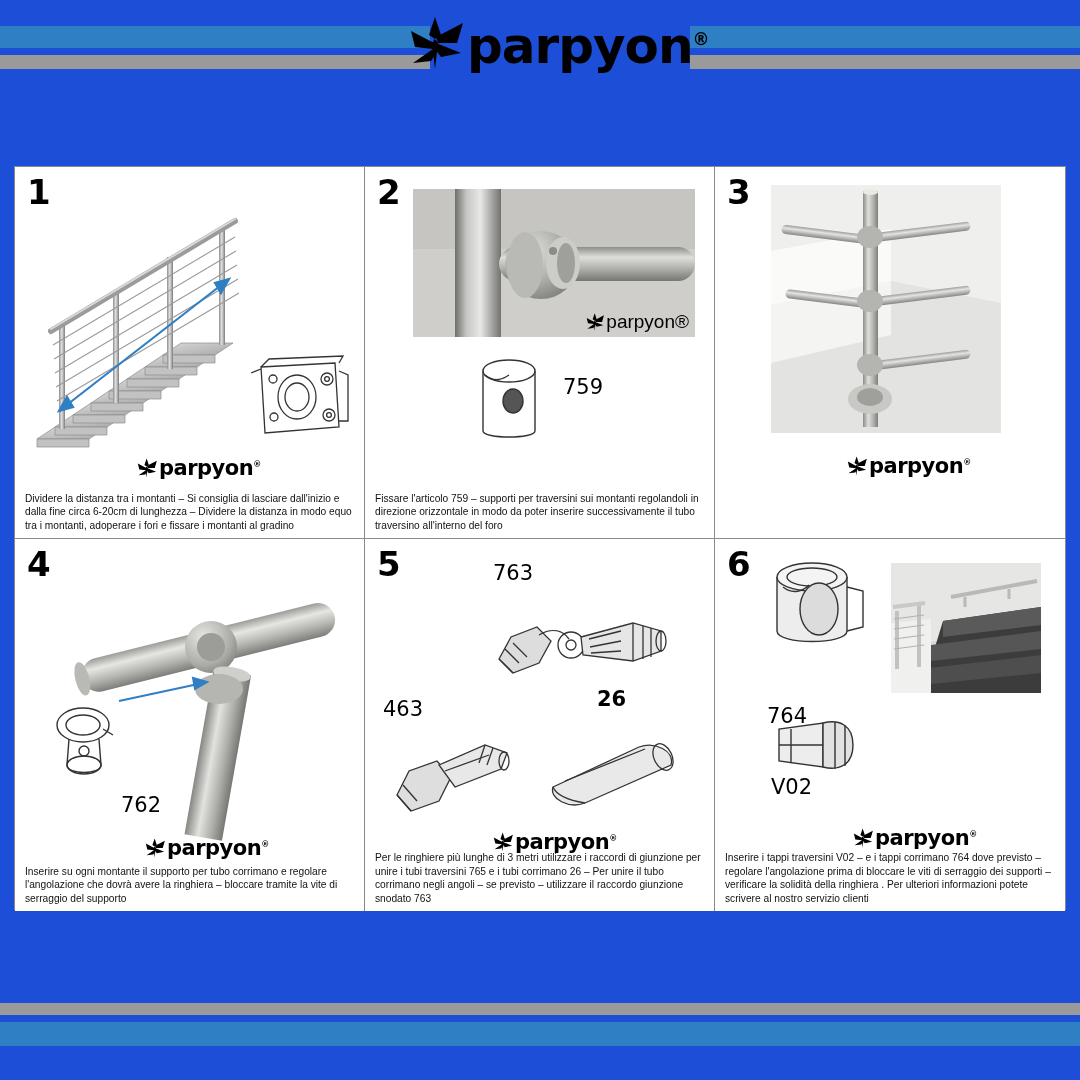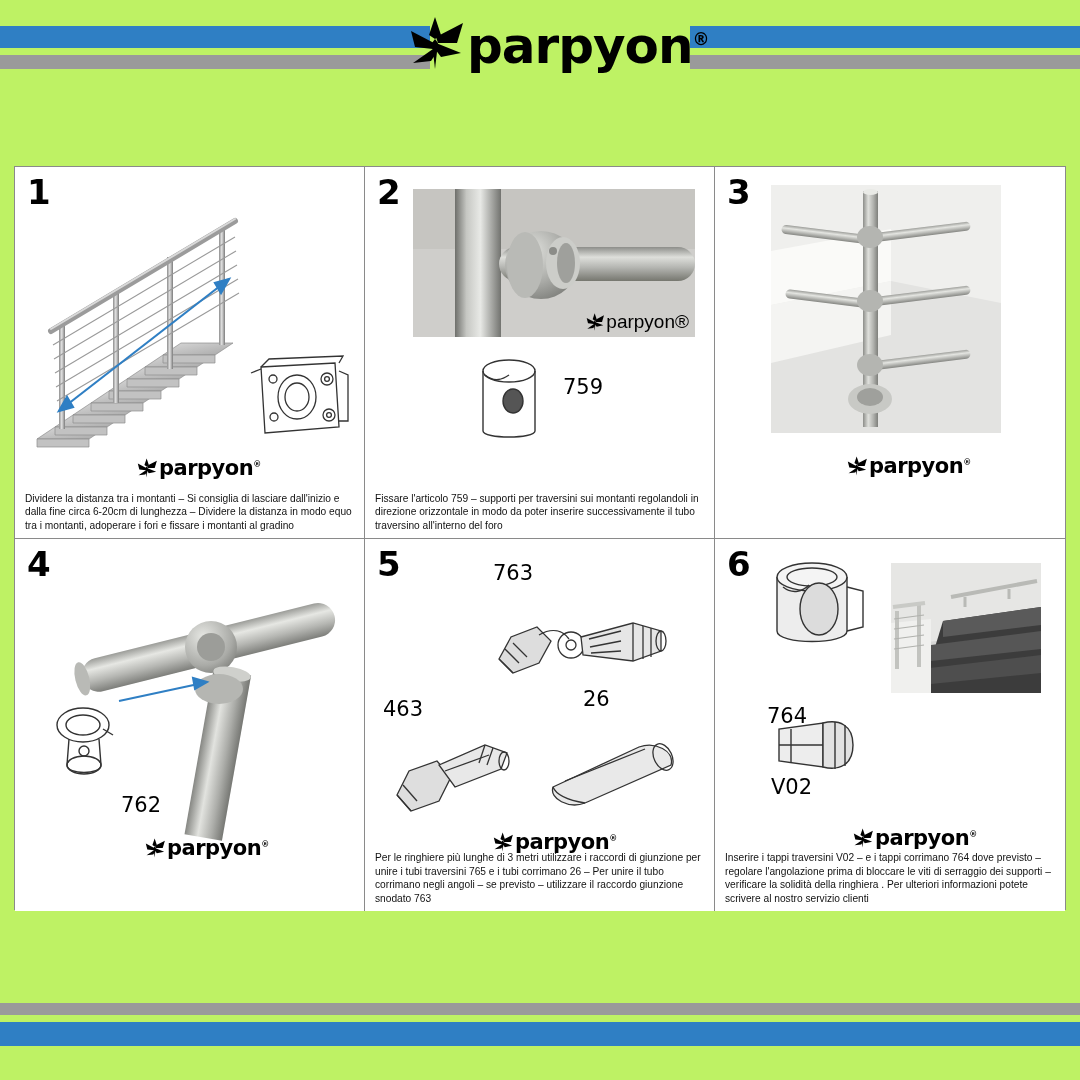--- a/index.html
+++ b/index.html
@@ -6,21 +6,21 @@
   html, body {
     margin: 0; padding: 0;
     width: 1080px; height: 1080px;
     background: #ffffff;
     font-family: "Liberation Sans", sans-serif;
     overflow: hidden;
   }
   #page {
     position: relative;
     width: 1080px; height: 1080px;
-    background: #bef264;
+    background: #1d4ed8;
   }
 
   
   .hdr {
     position: absolute; left: 0; top: 0; width: 1080px; height: 86px;
   }
   .hdr-blue-l { position: absolute; left: 0; top: 26px; width: 430px; height: 22px; background: #2f7fc4; }
   .hdr-blue-r { position: absolute; left: 690px; top: 26px; width: 390px; height: 22px; background: #2f7fc4; }
   .hdr-gray-l { position: absolute; left: 0; top: 55px; width: 430px; height: 14px; background: #9a9a9a; }
   .hdr-gray-r { position: absolute; left: 690px; top: 55px; width: 390px; height: 14px; background: #9a9a9a; }
@@ -450,20 +450,21 @@
             <path d="M31 30 L56 40 L36 44 L30 36 Z"></path>
                 <path d="M29 30 L6 18 L10 34 L28 36 Z"></path>
             <path d="M28 36 L8 50 L26 48 L30 42 Z"></path>
                 <path d="M30 26 L33 30 L30 56 L27 30 Z"></path>
               </g>
             </svg>
         </div>
         <div class="lt"><span>parpyon</span><span class="lr">®</span></div>
       </div>
 
+      <div class="cell-caption">Inserire su ogni montante il supporto  per tubo corrimano e regolare l'angolazione che dovrà avere la ringhiera – bloccare  tramite la vite di serraggio del supporto</div>
     </div>
 
     <div class="cell">
       <div class="cell-num">5</div>
 
       <div class="partnum" style="left:128px; top:22px;">763</div>
 
       <svg class="art" style="left:128px; top:58px;" width="180" height="98" viewBox="0 0 180 98">
         <g fill="none" stroke="#333" stroke-width="1.3">
           <path d="M6 62 L18 40 L44 30 L58 44 L46 66 L20 76 Z" fill="#ddd"></path>
@@ -492,21 +493,21 @@
           <path d="M8 60 L22 76"></path>
           <path d="M14 50 L28 66"></path>
           <path d="M50 30 L96 10 L118 18 L112 34 L66 52 Z" fill="#e8e8e8"></path>
           <path d="M96 10 L90 28"></path>
           <path d="M104 13 L98 30"></path>
           <ellipse cx="115" cy="26" rx="5" ry="9"></ellipse>
           <path d="M56 36 L100 20"></path>
         </g>
       </svg>
 
-      <div class="partnum" style="left:218px; top:148px;">26</div>
+      <div class="partnum" style="left:232px; top:148px;font-weight:bold;">26</div>
 
       <svg class="art" style="left:170px; top:196px;" width="150" height="76" viewBox="0 0 150 76">
         <g fill="none" stroke="#333" stroke-width="1.3">
           <path d="M18 52 L104 12 C120 6 140 16 136 30 L50 68 C34 74 14 64 18 52 Z" fill="#e9e9e9"></path>
           <path d="M18 52 C22 62 38 66 50 68"></path>
           <ellipse cx="128" cy="22" rx="9" ry="14" transform="rotate(-25 128 22)"></ellipse>
           <path d="M30 46 L110 14"></path>
         </g>
       </svg>
 

